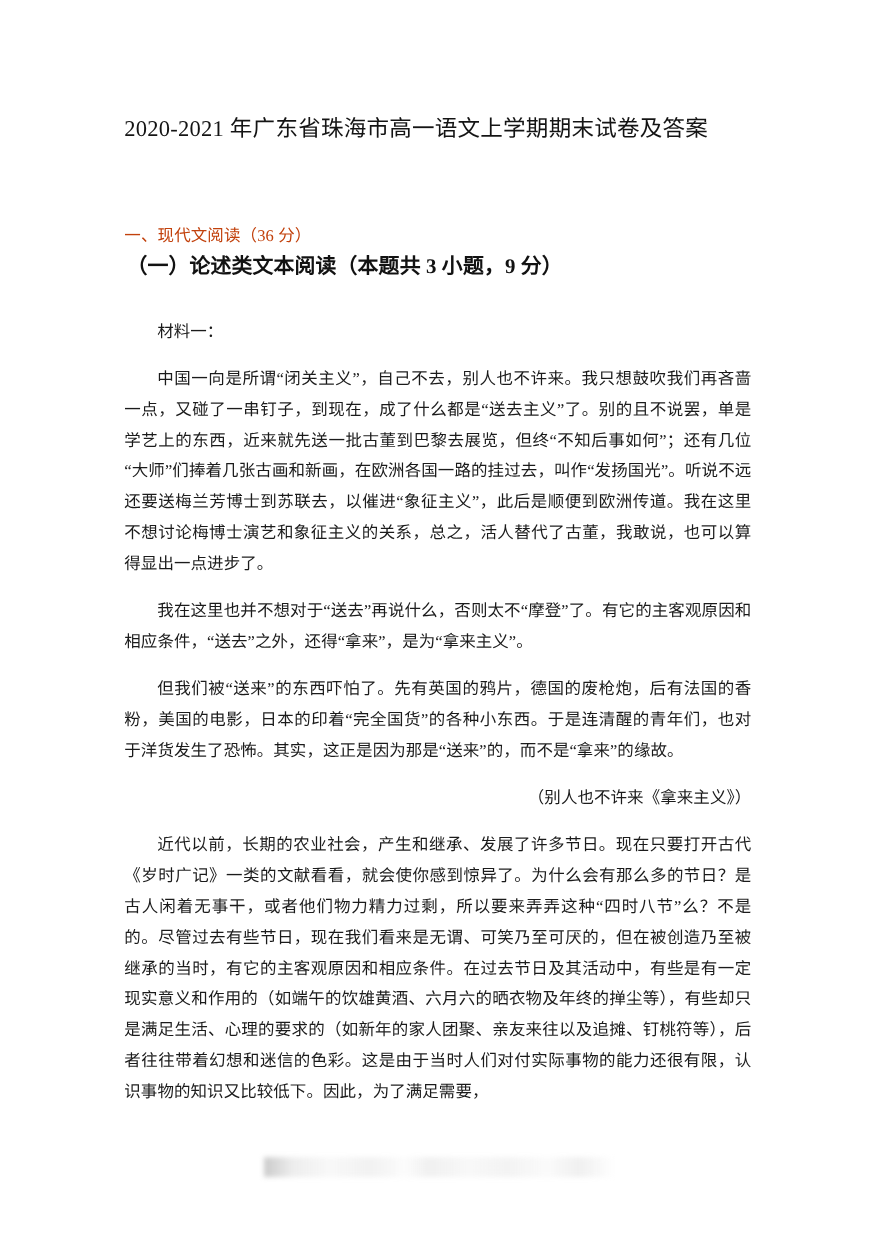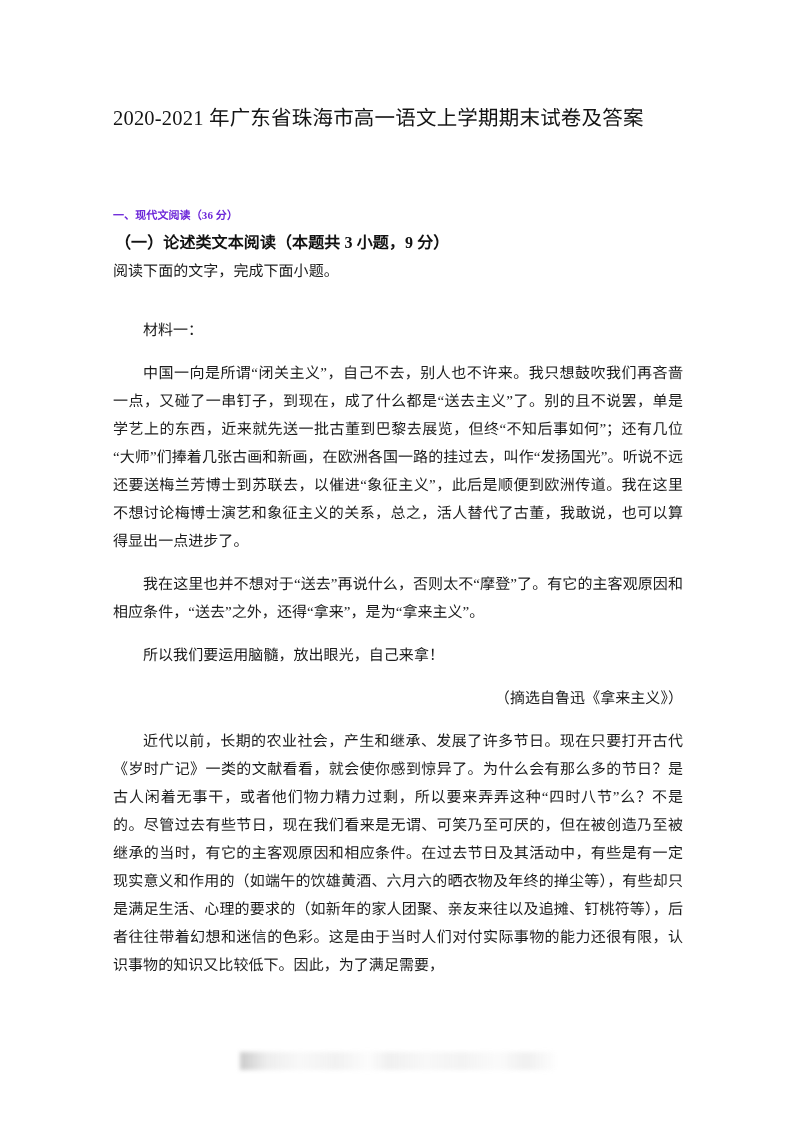--- a/index.html
+++ b/index.html
@@ -47,29 +47,29 @@
 
   .title-spacer {
     height: 103px;
   }
 
   .gap-after-title {
     height: 68px;
   }
 
   .sec-heading {
-    font-size: 11px;
-    font-weight: 700;
+    font-size: 15px;
+    font-weight: 400;
     line-height: 28px;
     letter-spacing: 0.1px;
-    color: #6d28d9;
+    color: #c2410c;
   }
 
   .sub-heading {
-    font-size: 16px;
+    font-size: 19px;
     font-weight: 700;
     line-height: 28px;
     letter-spacing: 0.1px;
     color: #121212;
     padding-left: 2px;
   }
 
   .para {
     font-size: 15px;
     font-weight: 400;
@@ -133,32 +133,31 @@
     <div class="title-spacer"></div>
 
     <h1 class="doc-title">2020-2021 年广东省珠海市高一语文上学期期末试卷及答案</h1>
 
     <div class="gap-after-title"></div>
 
     <div class="sec-heading">一、现代文阅读（36 分）</div>
 
     <div class="sub-heading">（一）论述类文本阅读（本题共 3 小题，9 分）</div>
 
-    <div class="para noindent">阅读下面的文字，完成下面小题。</div>
 
     <div class="material-label">材料一：</div>
 
     <p class="para indent">中国一向是所谓“闭关主义”，自己不去，别人也不许来。我只想鼓吹我们再吝啬一点，又碰了一串钉子，到现在，成了什么都是“送去主义”了。别的且不说罢，单是学艺上的东西，近来就先送一批古董到巴黎去展览，但终“不知后事如何”；还有几位“大师”们捧着几张古画和新画，在欧洲各国一路的挂过去，叫作“发扬国光”。听说不远还要送梅兰芳博士到苏联去，以催进“象征主义”，此后是顺便到欧洲传道。我在这里不想讨论梅博士演艺和象征主义的关系，总之，活人替代了古董，我敢说，也可以算得显出一点进步了。</p>
 
     <p class="para indent">我在这里也并不想对于“送去”再说什么，否则太不“摩登”了。有它的主客观原因和相应条件，“送去”之外，还得“拿来”，是为“拿来主义”。</p>
 
+    <p class="para indent">但我们被“送来”的东西吓怕了。先有英国的鸦片，德国的废枪炮，后有法国的香粉，美国的电影，日本的印着“完全国货”的各种小东西。于是连清醒的青年们，也对于洋货发生了恐怖。其实，这正是因为那是“送来”的，而不是“拿来”的缘故。</p>
 
-    <p class="para indent">所以我们要运用脑髓，放出眼光，自己来拿！</p>
 
-    <p class="para attribution">（摘选自鲁迅《拿来主义》）</p>
+    <p class="para attribution">（别人也不许来《拿来主义》）</p>
 
 
     <p class="para indent">近代以前，长期的农业社会，产生和继承、发展了许多节日。现在只要打开古代《岁时广记》一类的文献看看，就会使你感到惊异了。为什么会有那么多的节日？是古人闲着无事干，或者他们物力精力过剩，所以要来弄弄这种“四时八节”么？不是的。尽管过去有些节日，现在我们看来是无谓、可笑乃至可厌的，但在被创造乃至被继承的当时，有它的主客观原因和相应条件。在过去节日及其活动中，有些是有一定现实意义和作用的（如端午的饮雄黄酒、六月六的晒衣物及年终的掸尘等），有些却只是满足生活、心理的要求的（如新年的家人团聚、亲友来往以及追摊、钉桃符等），后者往往带着幻想和迷信的色彩。这是由于当时人们对付实际事物的能力还很有限，认识事物的知识又比较低下。因此，为了满足需要，</p>
 
   </div>
 
   <div class="blur-strip"></div>
 
 </div>
 

